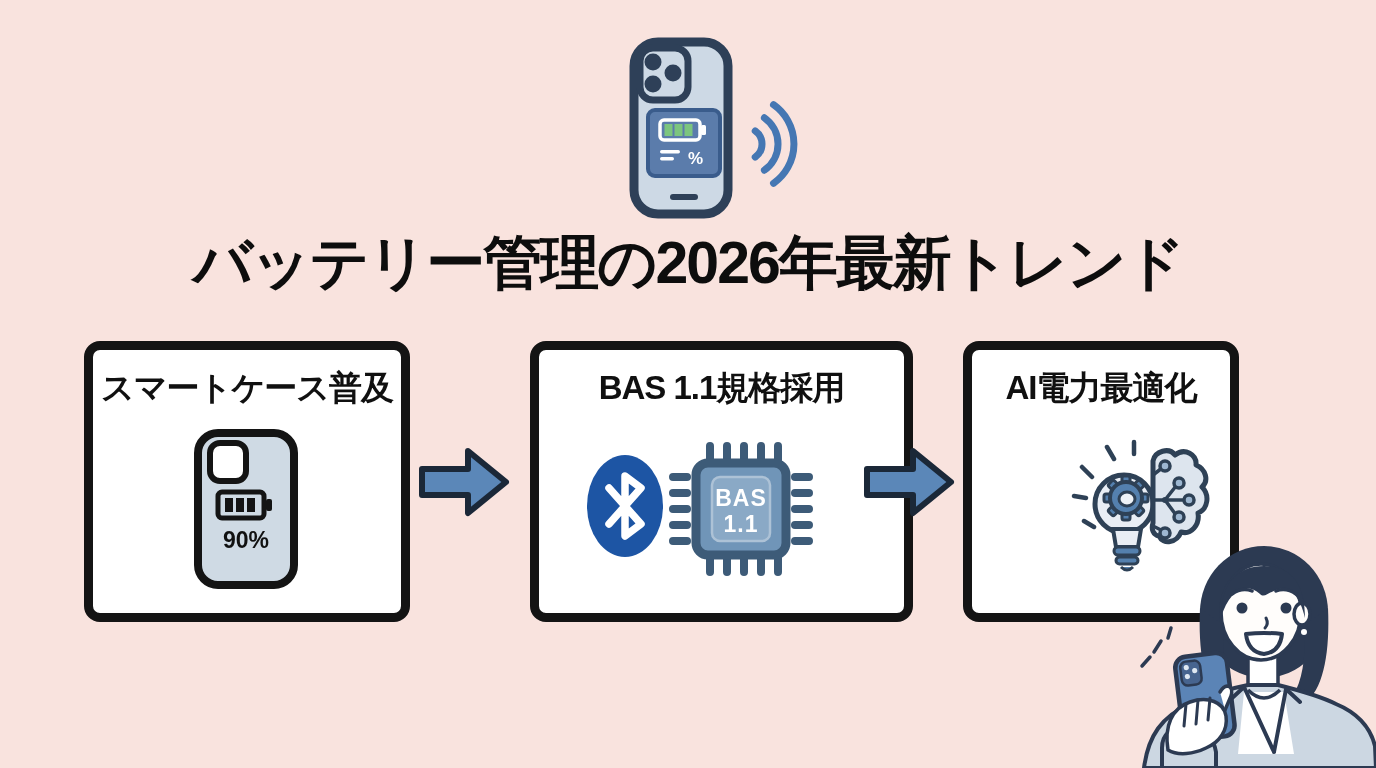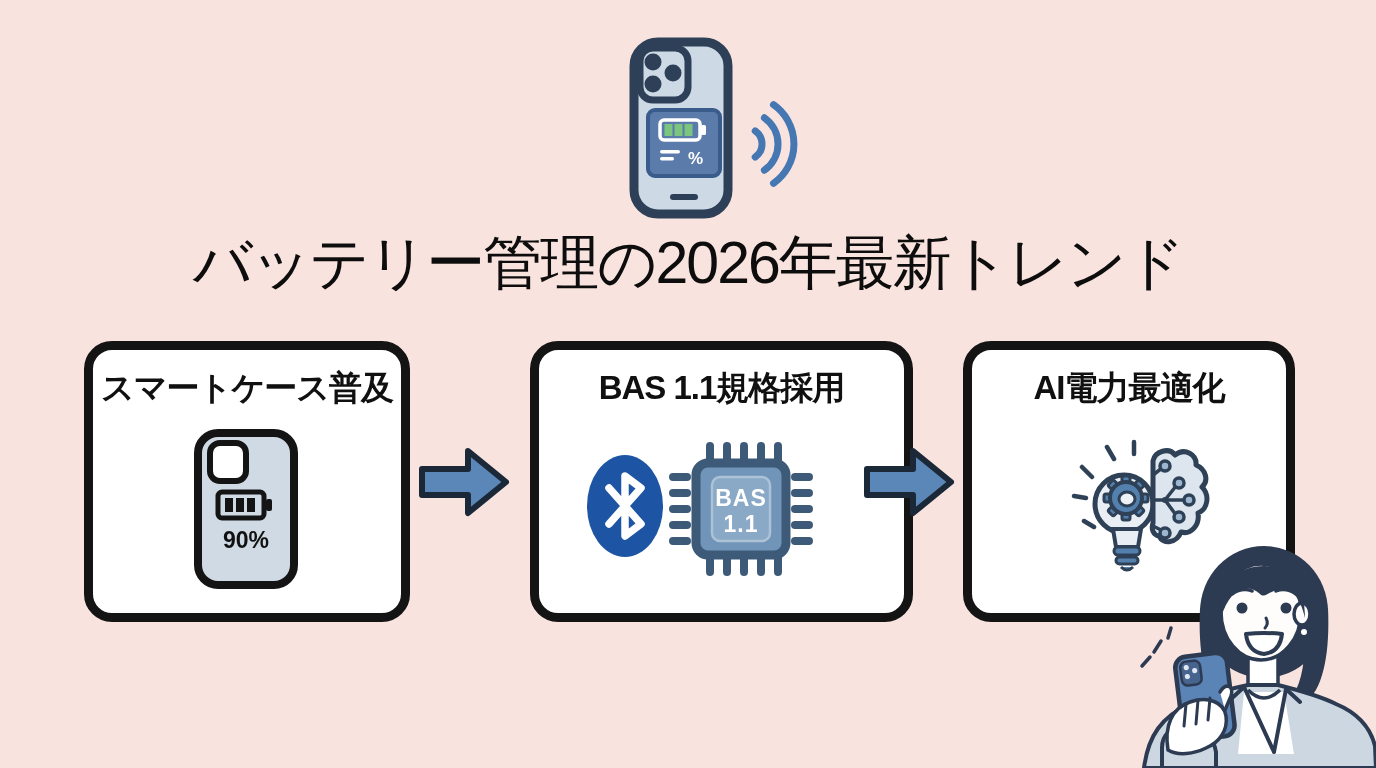--- a/index.html
+++ b/index.html
@@ -3,30 +3,30 @@
 <meta charset="utf-8">
 <style>
   html,body{margin:0;padding:0;}
   body{font-family:"Liberation Sans", sans-serif;}
   #canvas{
     position:relative;width:1376px;height:768px;overflow:hidden;
     background:#f9e3de;
   }
   .title{
     position:absolute;top:224px;left:0;width:1376px;
-    text-align:center;font-size:59px;font-weight:400;color:#0d0d0d;
+    text-align:center;font-size:59px;font-weight:700;color:#0d0d0d;
     letter-spacing:-2px;white-space:nowrap;
   }
   .card{
     position:absolute;top:341px;height:281px;background:#ffffff;
-    border:9px solid #141414;border-radius:28px;box-sizing:border-box;
+    border:9px solid #141414;border-radius:16px;box-sizing:border-box;
   }
   #card1{left:84px;width:326px;}
   #card2{left:530px;width:383px;}
-  #card3{left:963px;width:332px;}
+  #card3{left:963px;width:276px;}
   .card h2{
     margin:0;padding-top:16px;text-align:center;
     font-size:33px;font-weight:900;color:#101010;letter-spacing:-1px;
     white-space:nowrap;
   }
   .abs{position:absolute;}
   svg{display:block;overflow:visible;}
   svg text{font-family:"Liberation Sans", sans-serif;}
 </style>
 </head>

